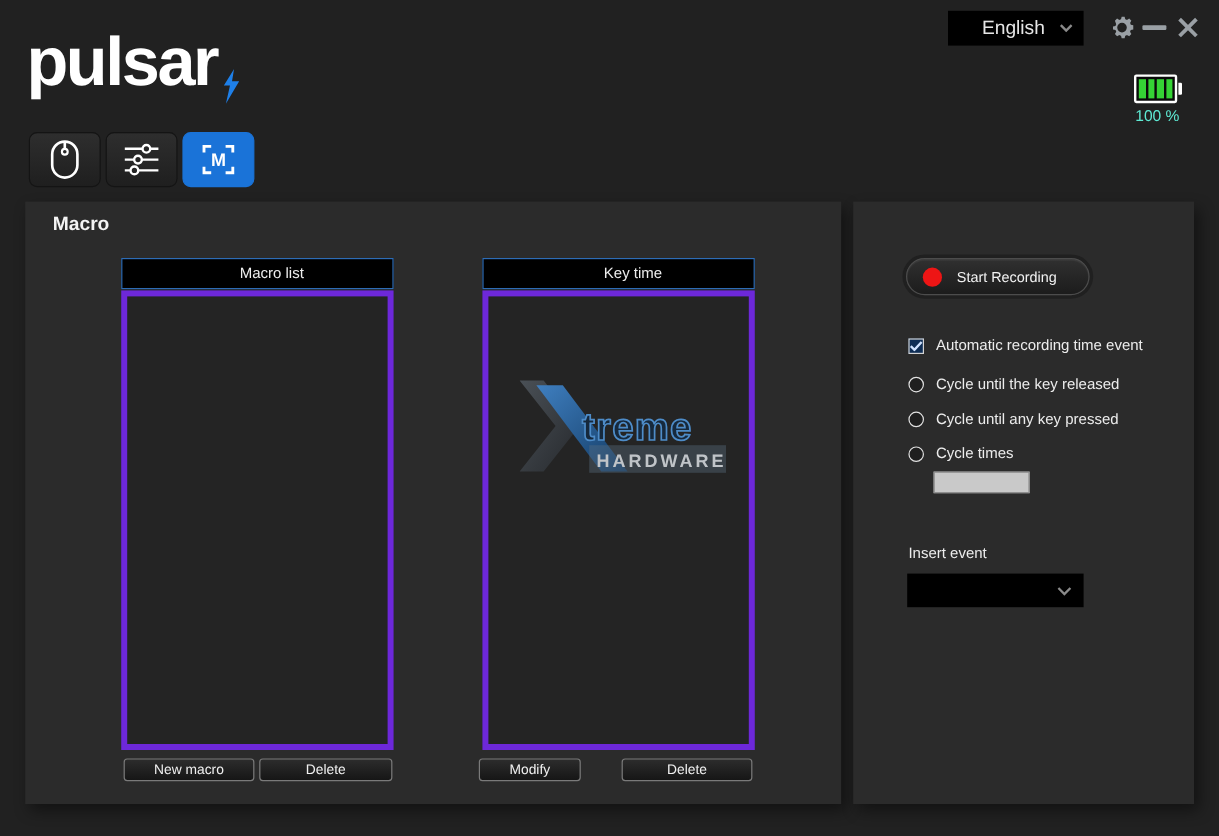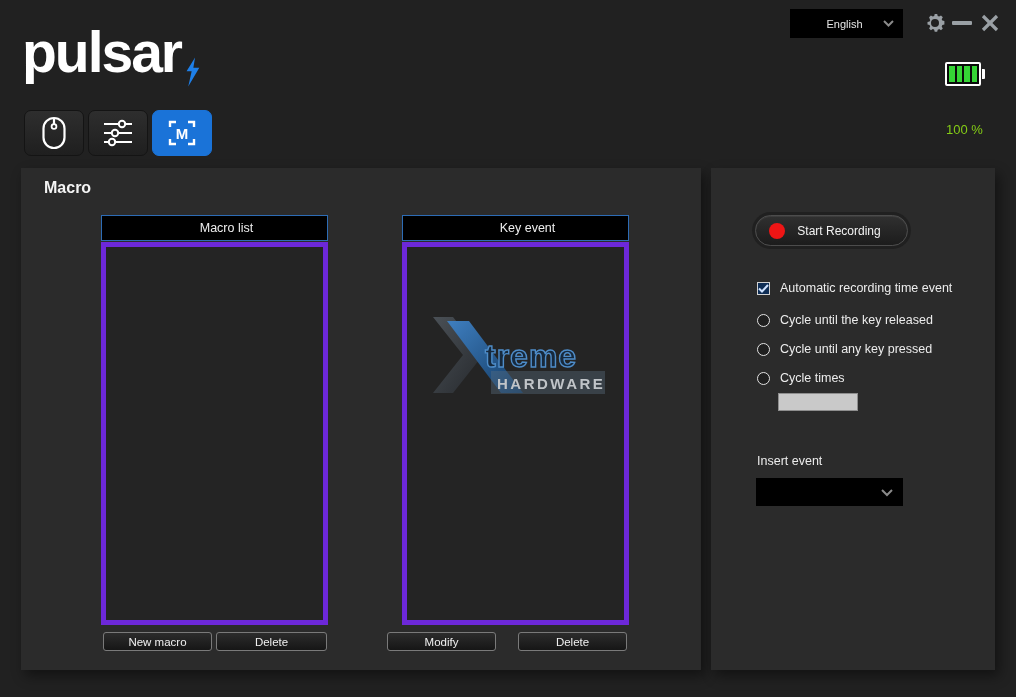--- a/index.html
+++ b/index.html
@@ -14,36 +14,36 @@
   
   .logo { position:absolute; left:22px; top:24px; display:flex; align-items:flex-end; }
   .logo-text { font-size:57px; font-weight:700; letter-spacing:-2px; color:#ffffff; line-height:1; }
   .logo-bolt { margin-left:3px; transform:translateY(6px); }
 
   .lang-select {
     position:absolute; left:790px; top:9px; width:113px; height:29px;
     background:#000; display:flex; align-items:center; justify-content:center;
     cursor:pointer;
   }
-  .lang-select .lang-label { font-size:11px; color:#e6e6e6; margin-right:4px;text-align:center; }
+  .lang-select .lang-label { font-size:16px; color:#e6e6e6; margin-right:4px;text-align:center; }
   .lang-select .chev { position:absolute; right:9px; top:11px; }
 
   .gear { position:absolute; left:923px; top:11px; width:24px; height:24px; cursor:pointer; }
   .minimize { position:absolute; left:952px; top:21px; width:20px; height:4px; background:#9aa0a5; border-radius:1px; cursor:pointer; }
   .close { position:absolute; left:980px; top:13px; width:20px; height:20px; cursor:pointer; }
 
   .battery { position:absolute; left:945px; top:62px; display:flex; align-items:center; }
   .battery-body {
     width:36px; height:24px; border:2px solid #ffffff; border-radius:2px;
     display:flex; align-items:center; gap:2px; padding:2px;
     background:#0a0a0a;
   }
   .battery-cell { width:6px; height:16px; background:#35d435; }
   .battery-tip { width:3px; height:10px; background:#ffffff; margin-left:1px; border-radius:0 1px 1px 0; }
-  .battery-label { position:absolute; left:946px; top:89px; font-size:13px; color:#84cc16;margin-top:33px; }
+  .battery-label { position:absolute; left:946px; top:89px; font-size:13px; color:#5eead4; }
 
   
   .tabs { position:absolute; left:24px; top:110px; display:flex; gap:4px; }
   .tab {
     width:60px; height:46px; border-radius:7px;
     background:linear-gradient(#2e2e2e,#1f1f1f);
     border:1px solid #141414;
     display:flex; align-items:center; justify-content:center;
     cursor:pointer;
   }
@@ -76,21 +76,21 @@
   .list-btn {
     position:absolute; top:464px; height:19px;
     background:linear-gradient(#2c2c2c,#161616);
     border:1px solid #7a7a7a; border-radius:3px;
     color:#f0f0f0; font-size:11.5px;
     display:flex; align-items:center; justify-content:center;
     cursor:pointer;
   }
   .btn-new    { left:82px;  width:109px; }
   .btn-del1   { left:195px; width:111px; }
-  .btn-modify { left:366px; width:109px; }
+  .btn-modify { left:378px; width:85px; }
   .btn-del2   { left:497px; width:109px; }
 
   
   .watermark { position:absolute; left:26px; top:66px; width:172px; height:86px; pointer-events:none; }
 
   
   .record-btn {
     position:absolute; left:44px; top:47px; width:153px; height:31px;
     border-radius:16px;
     background:linear-gradient(#303030,#1c1c1c);
@@ -200,21 +200,21 @@
     </svg>
   </div>
 </div>
 
 <div class="panel panel-left">
   <div class="panel-title">Macro</div>
 
   <div class="list-header hdr-macro">Macro list</div>
   <div class="list-body body-macro"></div>
 
-  <div class="list-header hdr-key">Key event</div>
+  <div class="list-header hdr-key">Key time</div>
   <div class="list-body body-key">
     <svg class="watermark" viewBox="0 0 172 86">
       <defs>
         <linearGradient id="wg" x1="0" y1="0" x2="1" y2="1">
           <stop offset="0" stop-color="#3f7fc0"></stop>
           <stop offset="1" stop-color="#123a63"></stop>
         </linearGradient>
         <linearGradient id="wgx" x1="0" y1="0" x2="1" y2="1">
           <stop offset="0" stop-color="#4a5056"></stop>
           <stop offset="1" stop-color="#26292d"></stop>

